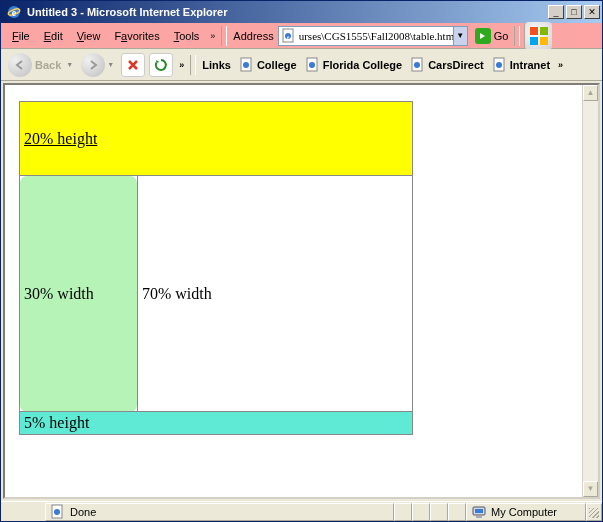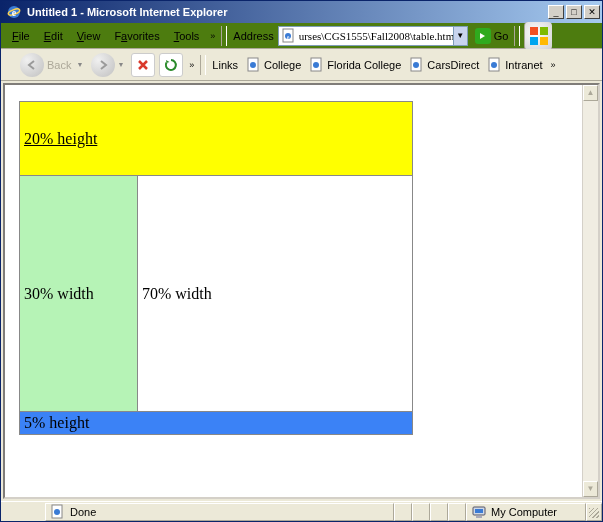--- a/index.html
+++ b/index.html
@@ -6,35 +6,35 @@
 body { font-family: Tahoma, sans-serif; font-size: 11px; background: #ece9d8; width: 603px; height: 522px; overflow: hidden; }
 
 .window { width: 603px; height: 522px; border: 1px solid #0a246a; display: flex; flex-direction: column; background: #ece9d8; }
 
 .titlebar { height: 22px; background: linear-gradient(to right, #0a246a, #a6caf0); display: flex; align-items: center; padding: 0 2px; color: white; }
 .titlebar-icon { width: 16px; height: 16px; margin: 0 3px; }
 .titlebar-text { flex: 1; font-weight: bold; font-size: 11px; padding-left: 2px; }
 .winbtns { display: flex; gap: 0; }
 .winbtn { width: 16px; height: 14px; background: #d4d0c8; border: 1px solid #fff; border-right-color: #404040; border-bottom-color: #404040; font-family: Marlett, Arial; font-size: 9px; text-align: center; line-height: 12px; margin-left: 2px; color: #000; cursor: pointer; }
 
-.menubar { height: 26px; background: #4d7c0f; display: flex; align-items: center; padding: 2px 4px; border-bottom: 1px solid #aca899; }
+.menubar { height: 26px; background: #fca5a5; display: flex; align-items: center; padding: 2px 4px; border-bottom: 1px solid #aca899; }
 .menu-item { padding: 3px 7px; cursor: pointer; }
 .menu-item u { text-decoration: underline; }
 .chev { font-size: 9px; padding: 0 4px; color: #000; }
 .sep-grip { width: 6px; height: 20px; border-left: 1px solid #aca899; border-right: 1px solid #fff; margin: 0 2px; }
 .addr-label { padding: 0 4px; }
 .addr-box { display: flex; align-items: center; height: 20px; background: #fff; border: 1px solid #7f9db9; width: 190px; }
 .addr-box .pg-icon { width: 16px; height: 16px; margin: 0 2px; }
 .addr-box input { border: none; outline: none; font-size: 11px; flex: 1; width: 100%; font-family: Liberation Serif, serif; }
 .addr-drop { width: 14px; background: #c8d4ee; text-align: center; font-size: 8px; height: 18px; line-height: 18px; border-left: 1px solid #7f9db9; }
 .go-btn { display: flex; align-items: center; height: 20px; padding: 0 4px; margin-left: 3px; cursor: pointer; }
 .go-arrow { width: 16px; height: 16px; background: #2faa1e; border-radius: 3px; display: flex; align-items: center; justify-content: center; margin-right: 3px; }
 .go-arrow svg { width: 10px; height: 10px; }
 
-.toolbar { height: 32px; background: #ece9d8; display: flex; align-items: center; padding: 2px 16px; border-bottom: 1px solid #aca899; }
+.toolbar { height: 32px; background: #ece9d8; display: flex; align-items: center; padding: 2px 4px; border-bottom: 1px solid #aca899; font-weight: bold; }
 .nav-btn { display: flex; align-items: center; height: 26px; padding: 0 3px; cursor: pointer; }
 .nav-circle { width: 24px; height: 24px; border-radius: 50%; display: flex; align-items: center; justify-content: center; }
 .nav-circle.disabled { background: radial-gradient(circle at 30% 30%, #f0f0f0, #c0c0c0); }
 .nav-circle svg { width: 12px; height: 12px; }
 .nav-label { padding: 0 3px; color: #aca899; }
 .drop-sm { font-size: 7px; color: #888; padding: 0 2px; }
 .tb-btn { width: 24px; height: 24px; border: 1px solid #ccc; border-radius: 3px; background: #fff; display: flex; align-items: center; justify-content: center; margin: 0 2px; cursor: pointer; }
 .links-label { padding: 0 4px; }
 .link-item { display: flex; align-items: center; padding: 0 4px; cursor: pointer; text-align: center; }
 .link-item .pg-icon { width: 16px; height: 16px; margin-right: 2px; }
@@ -43,23 +43,23 @@
 .content-area { flex: 1; background: #fff; border: 2px inset #d4d0c8; margin: 2px; position: relative; overflow: hidden; display: flex; }
 .content-body { flex: 1; background: #fff; padding: 16px 14px; overflow: auto; }
 .vscroll { width: 16px; background: #ece9d8; border-left: 1px solid #d4d0c8; display: flex; flex-direction: column; }
 .scroll-btn { height: 16px; background: #ece9d8; border: 1px solid #fff; border-right-color: #aca899; border-bottom-color: #aca899; font-size: 8px; text-align: center; line-height: 14px; color: #aca899; }
 .scroll-track { flex: 1; background: #f0ede2; }
 
 .demo-table { width: 394px; height: 334px; border-collapse: collapse; border: 1px solid #888; font-family: "Times New Roman", serif; font-size: 16px; }
 .demo-table td { border: 1px solid #888; padding: 2px 4px; vertical-align: middle; }
 .row1 { background: #ffff00; height: 74px; text-decoration: underline; }
 .row2 { height: 236px; }
-.row2 .c1 { background: #b6f3b6; width: 30%; }
+.row2 .c1 { background: #b6f3b6; width: 30%; border-radius: 7px; }
 .row2 .c2 { background: #fff; width: 70%; }
-.row3 { background: #3b82f6; height: 18px; font-family: Liberation Serif, serif; }
+.row3 { background: #5eead4; height: 18px; font-family: Liberation Serif, serif; }
 
 .statusbar { height: 20px; background: #ece9d8; border-top: 1px solid #fff; display: flex; align-items: center; font-size: 11px; padding-left: 44px; }
 .status-cell { border: 1px solid #aca899; border-top-color: #fff; border-left-color: #fff; height: 18px; display: flex; align-items: center; padding: 0 4px; }
 .status-main { flex: 1; }
 .status-small { width: 18px; }
 .status-zone { width: 120px; }
 .resize-grip { width: 16px; position: relative; }
 .resize-grip::after { content: ""; position: absolute; right: 2px; bottom: 2px; width: 10px; height: 10px; background: repeating-linear-gradient(135deg, #aca899 0 1px, transparent 1px 3px); }
 
 .pg-icon svg, .ie-e svg, .comp-icon svg { display: block; }
@@ -70,21 +70,21 @@
 <div class="window">
 
   <div class="titlebar">
     <span class="titlebar-icon">
       <svg viewBox="0 0 16 16">
           <circle cx="8" cy="8" r="6" fill="#3a7bd5"></circle>
           <ellipse cx="8" cy="8" rx="6" ry="2.3" fill="none" stroke="#ffd24d" stroke-width="1.5" transform="rotate(-20 8 8)"></ellipse>
           <text x="8" y="12" text-anchor="middle" font-size="10" font-weight="bold" fill="#fff" font-family="Georgia">e</text>
         </svg>
     </span>
-    <span class="titlebar-text">Untitled 1 - Microsoft Internet Explorer</span>
+    <span class="titlebar-text">Untitled 3 - Microsoft Internet Explorer</span>
     <div class="winbtns">
       <div class="winbtn">_</div>
       <div class="winbtn">□</div>
       <div class="winbtn">✕</div>
     </div>
   </div>
 
   <div class="menubar">
     <span class="menu-item"><u>F</u><span></span>ile</span>
     <span class="menu-item"><u>E</u>dit</span>

